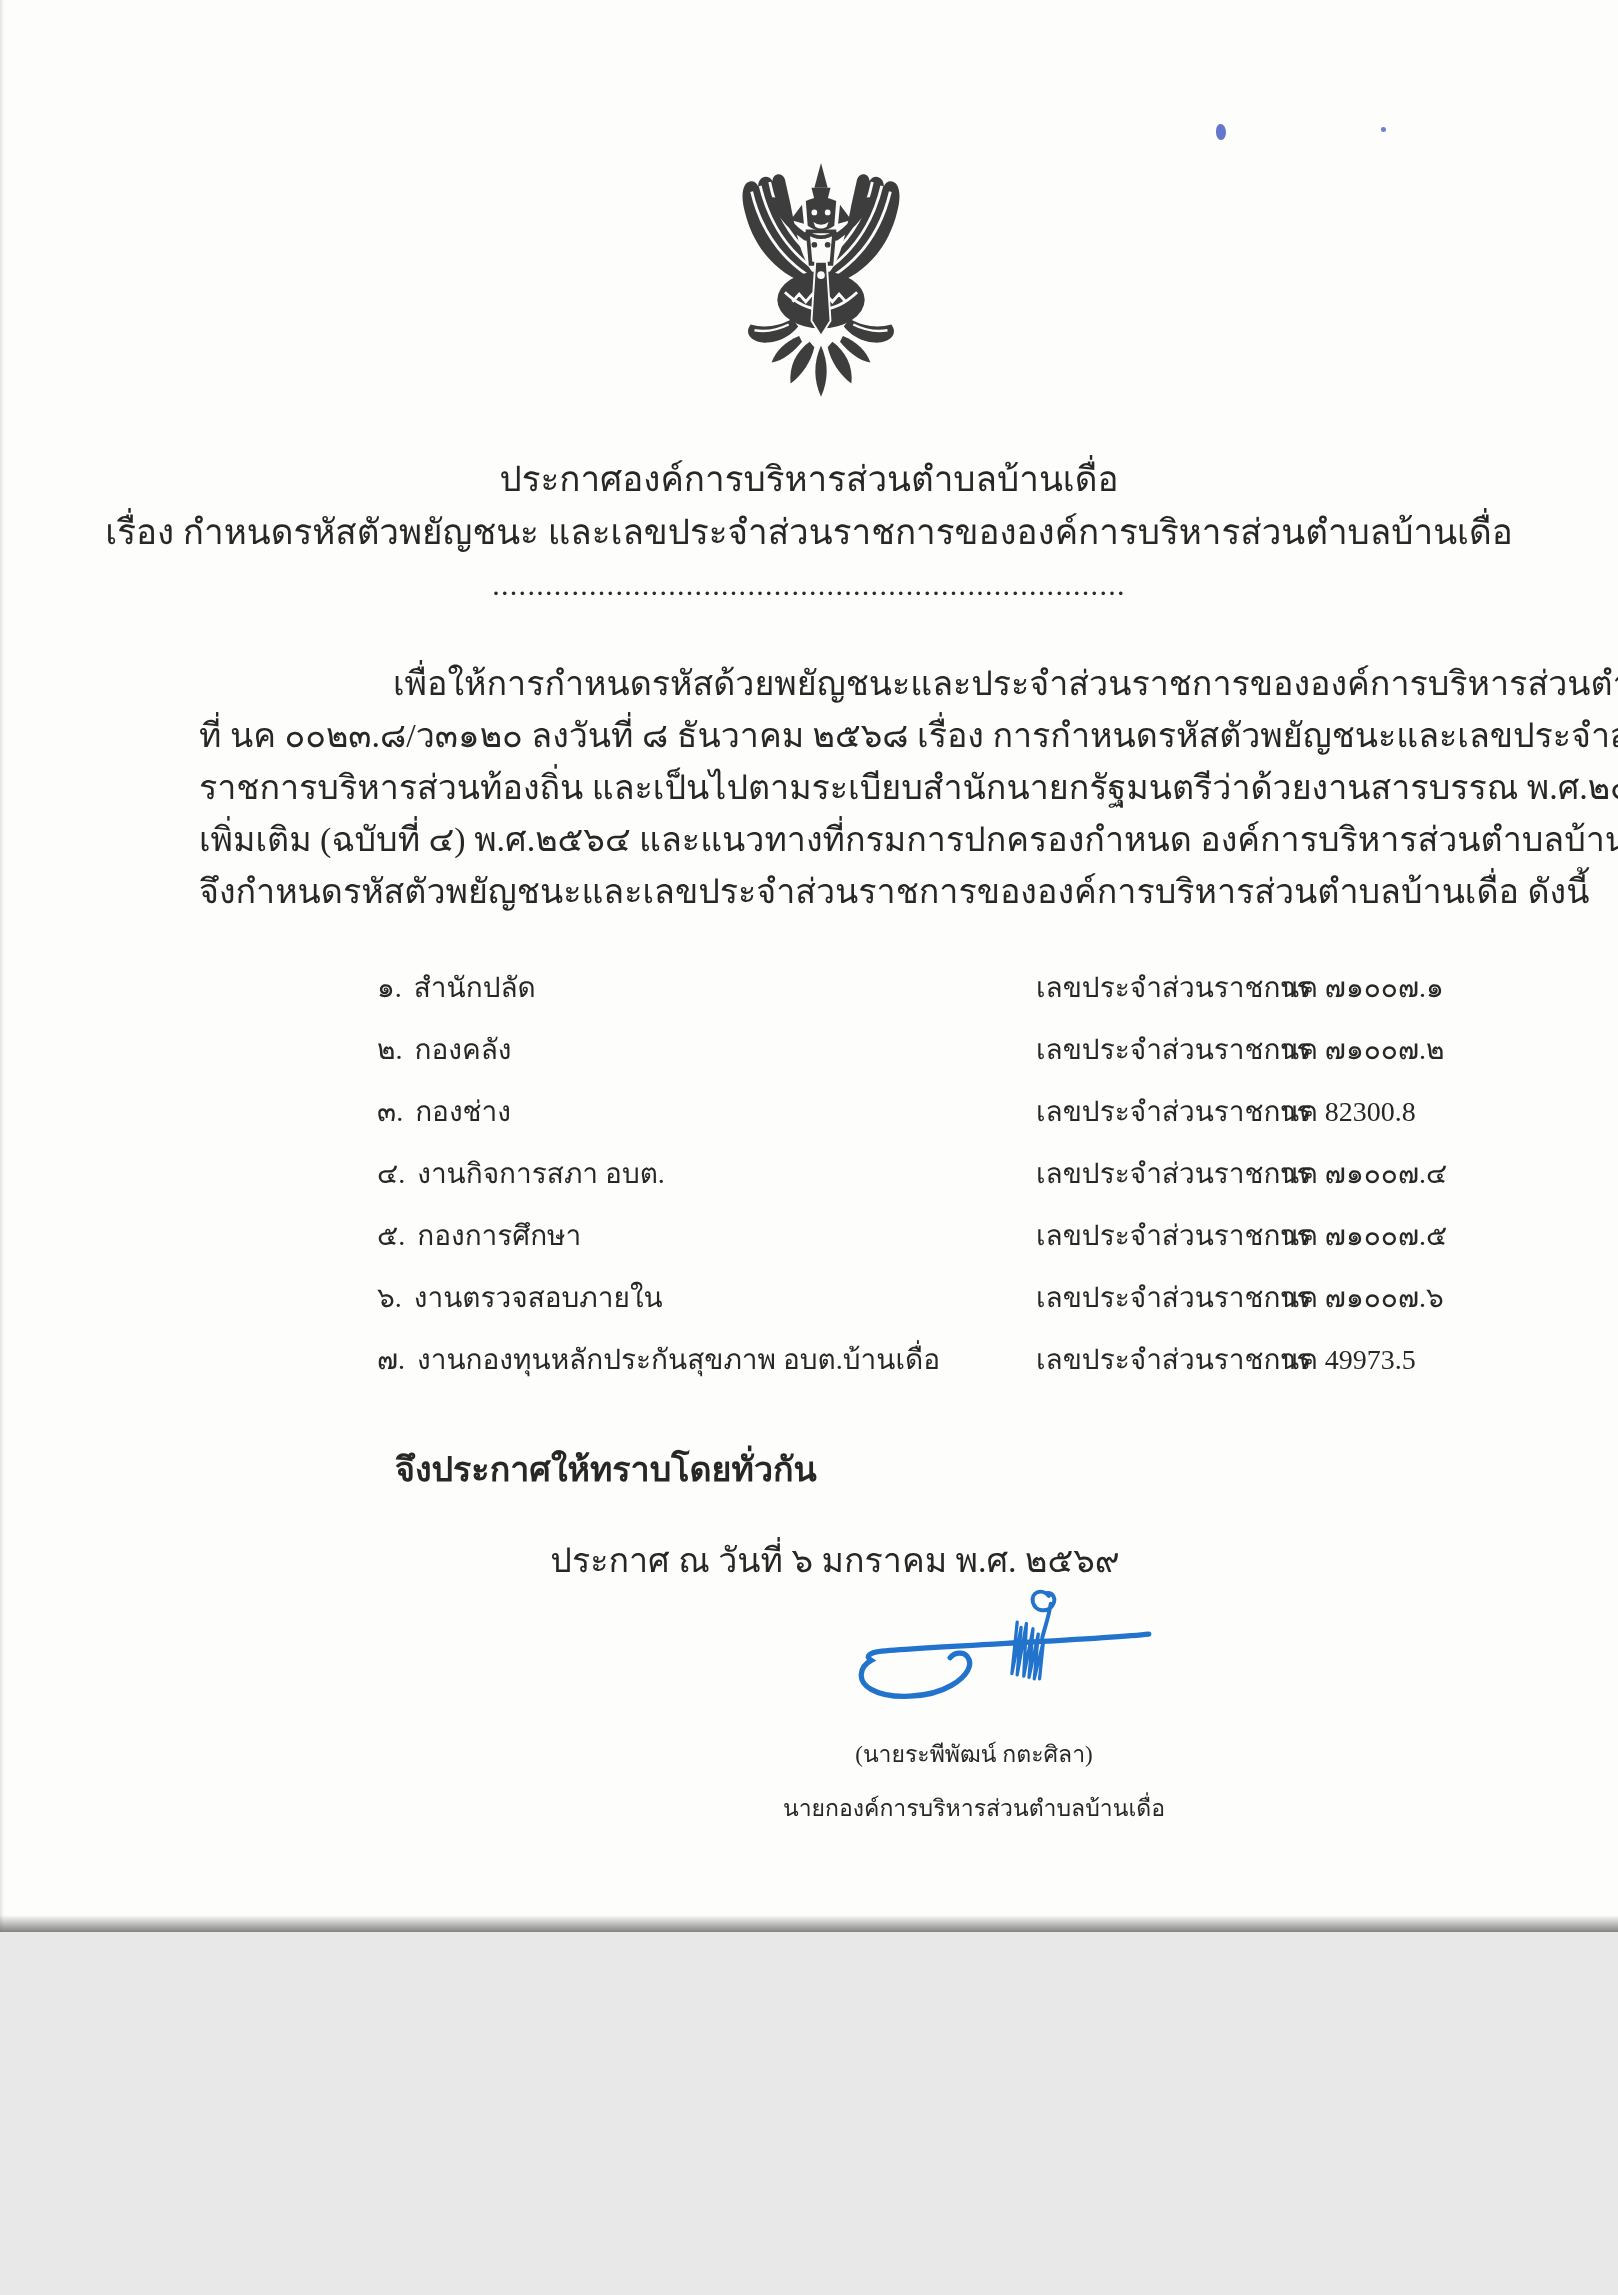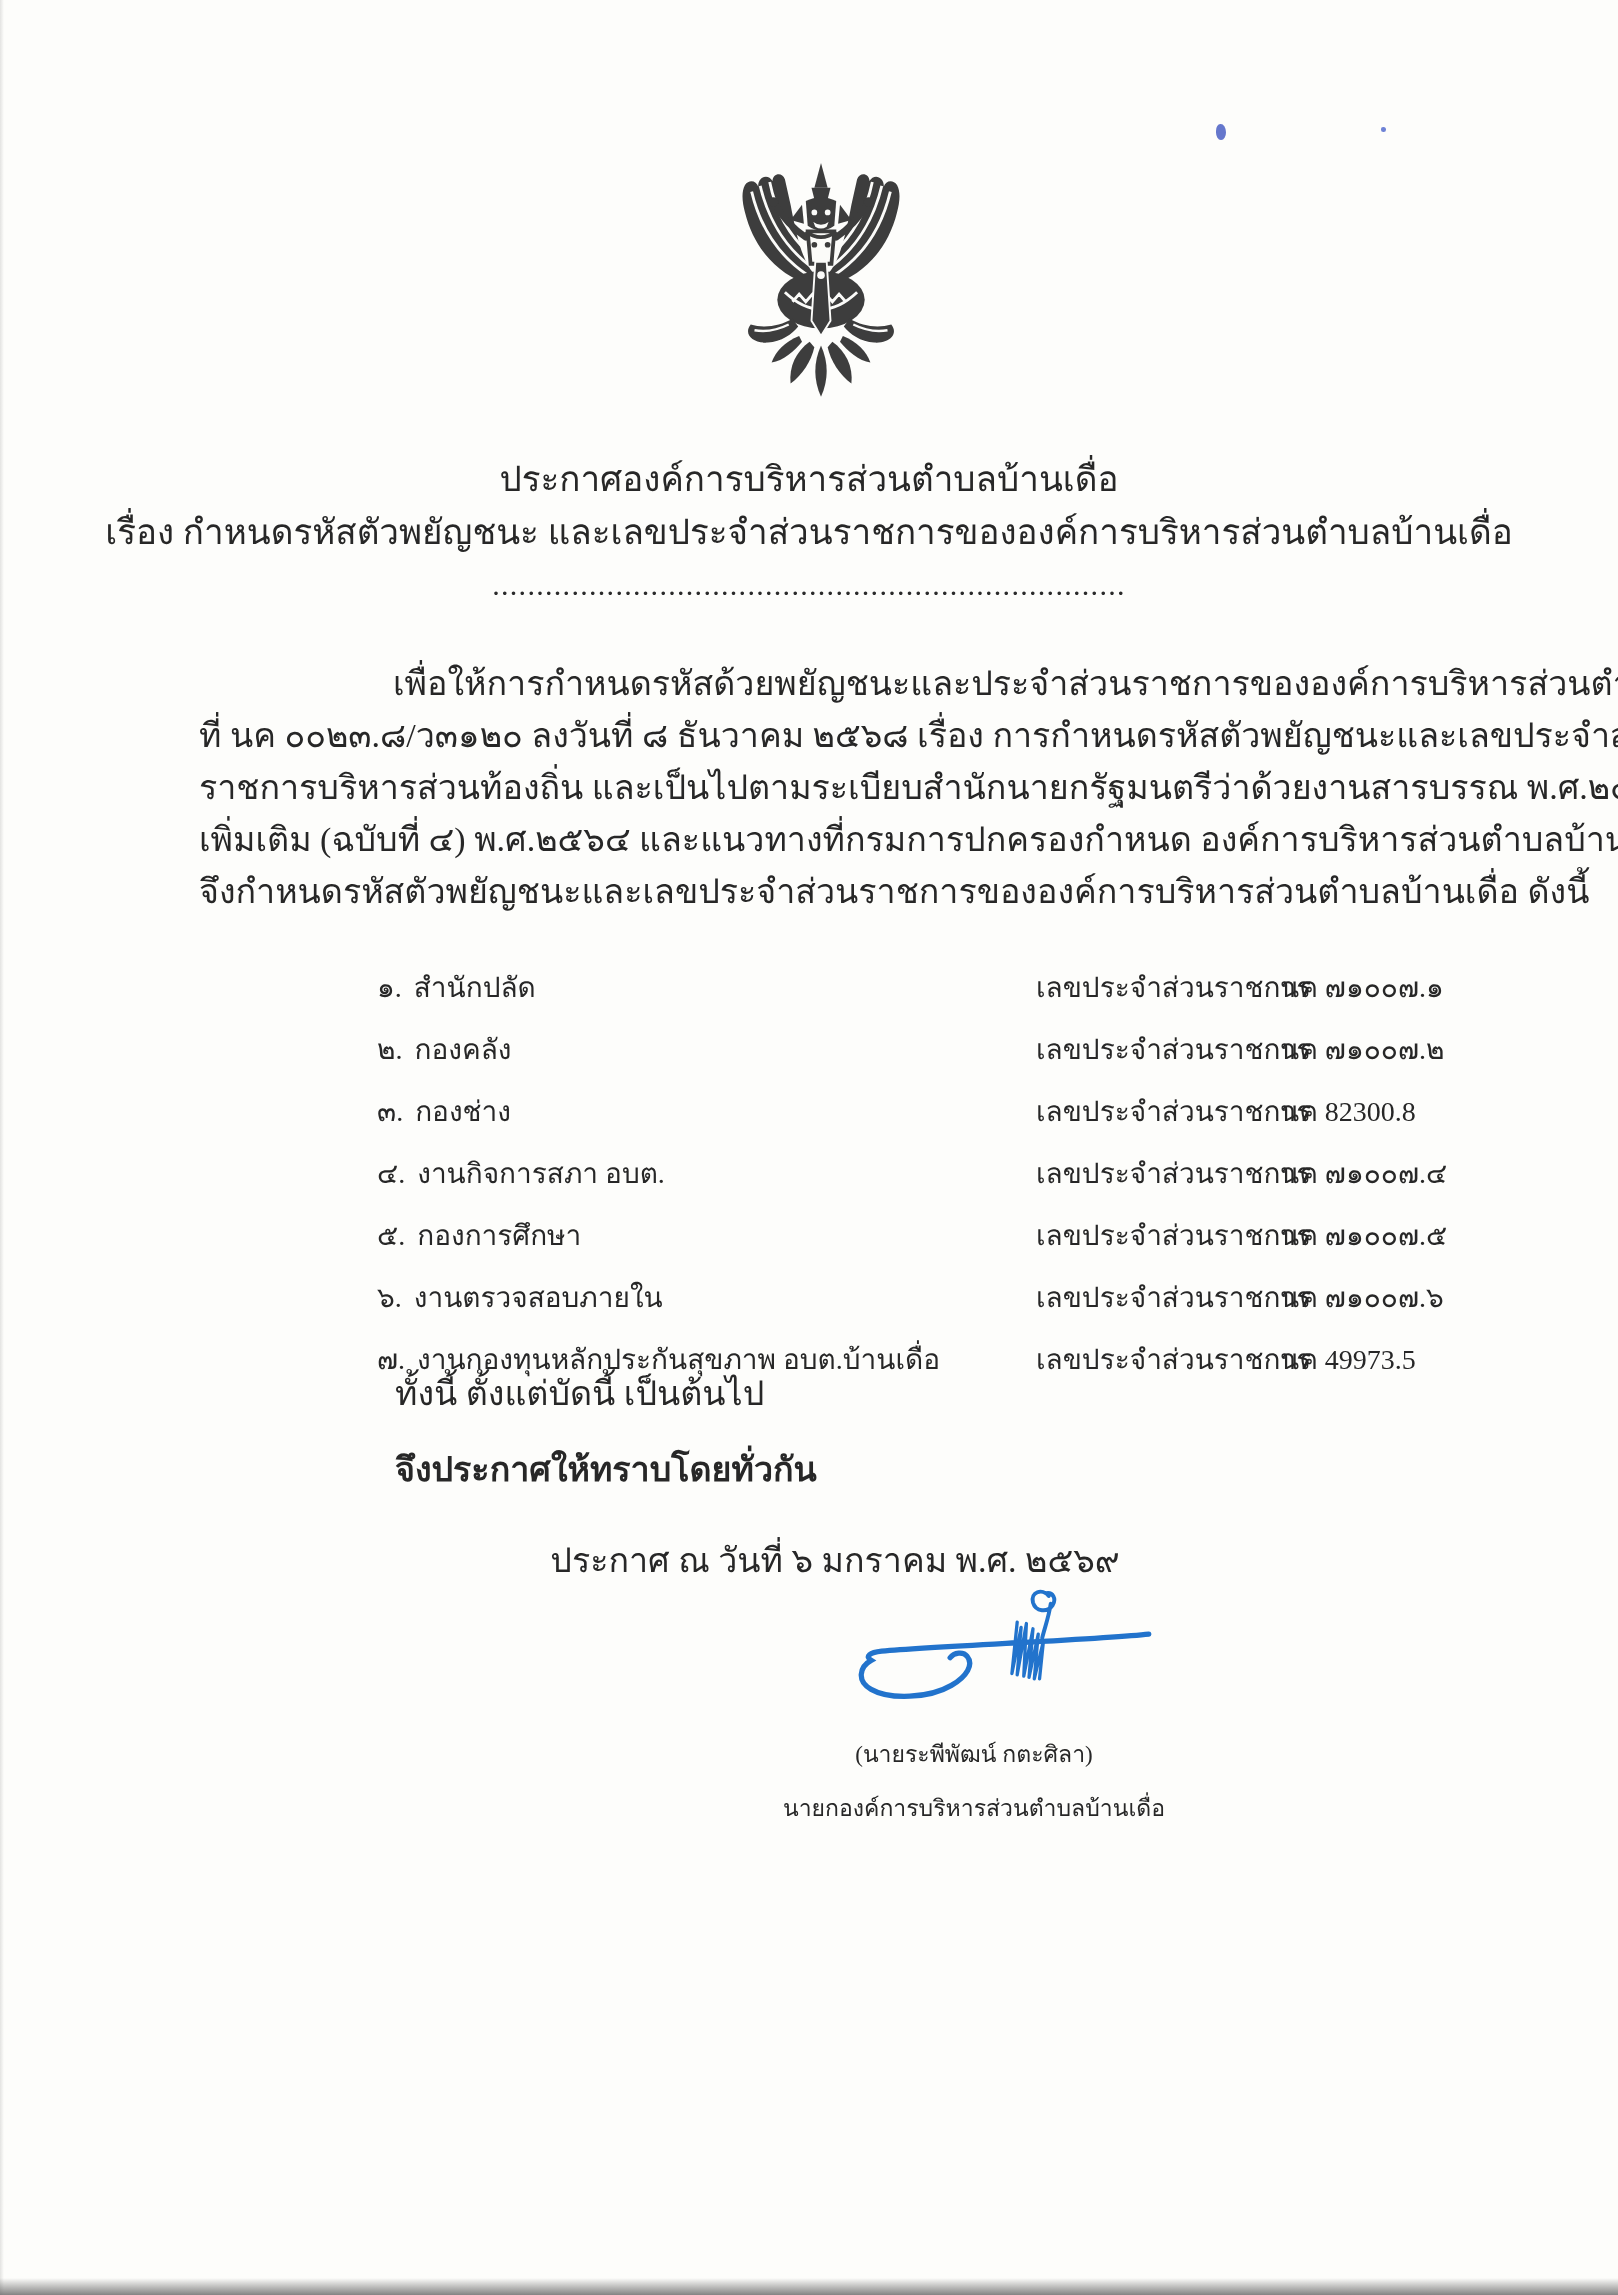--- a/index.html
+++ b/index.html
@@ -1,18 +1,18 @@
 <!DOCTYPE html>
 <html style="font-size:10.5px"><head>
 <meta charset="utf-8">
 <style>
   html,body{margin:0;padding:0;background:#e8e8e8;}
   .page{
     position:relative;
-    width:1618px;height:2295px;
+    width:1618px;height:1932px;
     background:#fdfdfb;
     overflow:hidden;
     font-family:"Liberation Serif", serif;
     color:#272727;
   }
   .txt{position:absolute;white-space:nowrap;}
   .center{left:0;width:100%;text-align:center;}
   .title-line{font-size:35px;line-height:53px;}
   .dots-line{font-size:30px;letter-spacing:1.3px;line-height:40px;color:#2a2a2a;}
   .paragraph{position:absolute;left:199px;top:658px;width:1318px;font-size:34px;line-height:52px;}
@@ -142,21 +142,20 @@
       <span class="item-label">เลขประจำส่วนราชการ</span>
       <span class="item-code">นค ๗๑๐๐๗.๖</span>
     </div>
     <div class="dept-row">
       <span class="no-name"><span class="item-no">๗.</span><span>งานกองทุนหลักประกันสุขภาพ อบต.บ้านเดื่อ</span></span>
       <span class="item-label">เลขประจำส่วนราชการ</span>
       <span class="item-code">นค 49973.5</span>
     </div>
   </div>
 
-  <div class="txt single-line" style="left:395px;top:1368px;">ทั้งนี้ ตั้งแต่บัดนี้ เป็นต้นไป</div>
   <div class="txt single-line" style="left:395px;top:1444px;font-weight:bold;">จึงประกาศให้ทราบโดยทั่วกัน</div>
   <div class="txt single-line" style="left:835px;top:1535px;transform:translateX(-50%);">ประกาศ ณ วันที่ ๖ มกราคม พ.ศ. ๒๕๖๙</div>
 
   <svg class="signature-svg" viewBox="0 0 470 190" fill="none">
     <path d="M300,12 C290,0 272,6 276,22 C280,36 298,38 306,26 C312,16 306,6 296,8 M303,24 C300,44 294,60 290,76" stroke="#2273cc" stroke-width="6" stroke-linecap="round"></path>
     <path d="M252,52 L244,130 L258,60 L252,132 L266,54 L262,134 L276,62 L270,136 L284,70 L278,138 L292,80 L286,138" stroke="#2273cc" stroke-width="5" stroke-linecap="round" stroke-linejoin="round"></path>
     <path d="M452,70 C380,78 140,88 46,96 C28,98 20,104 30,110 C12,120 8,142 30,154 C58,170 118,168 152,148 C176,134 186,116 176,104 C170,96 156,98 150,106" stroke="#2273cc" stroke-width="8" stroke-linecap="round"></path>
   </svg>
 
   <div class="signer-block">

